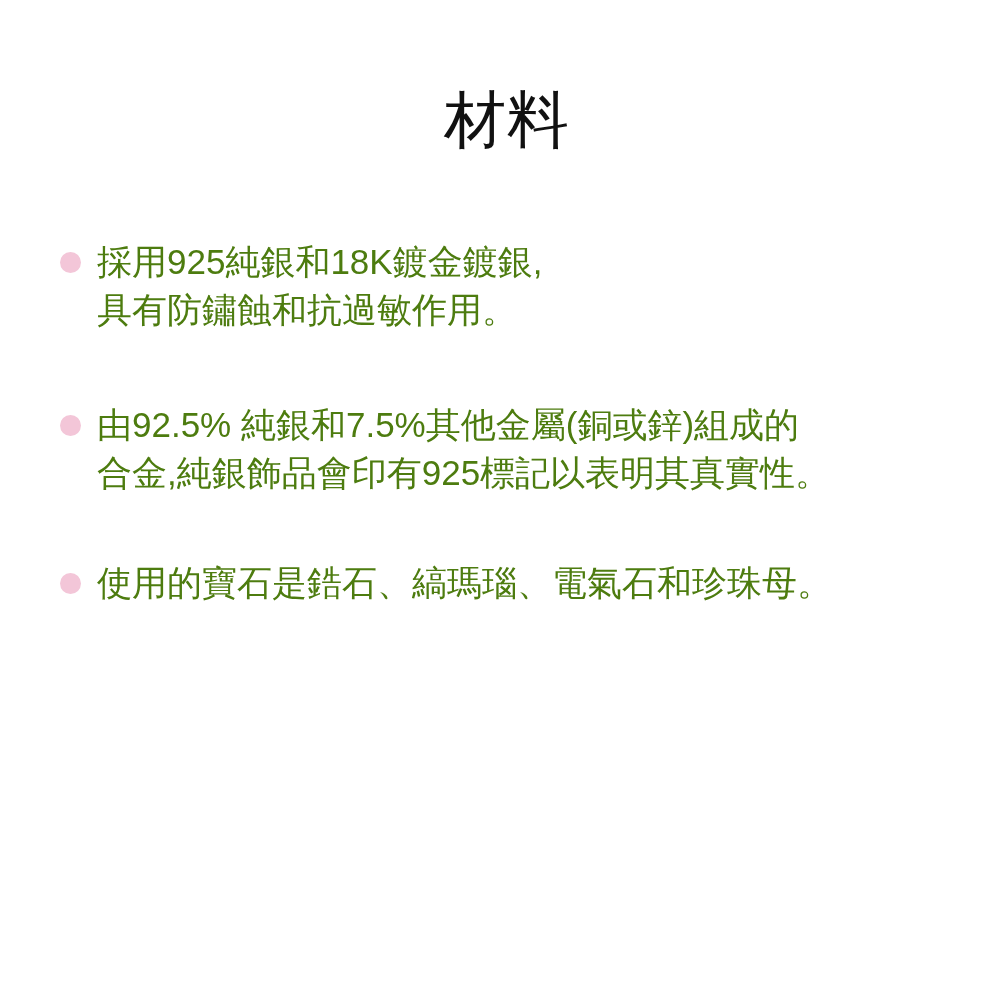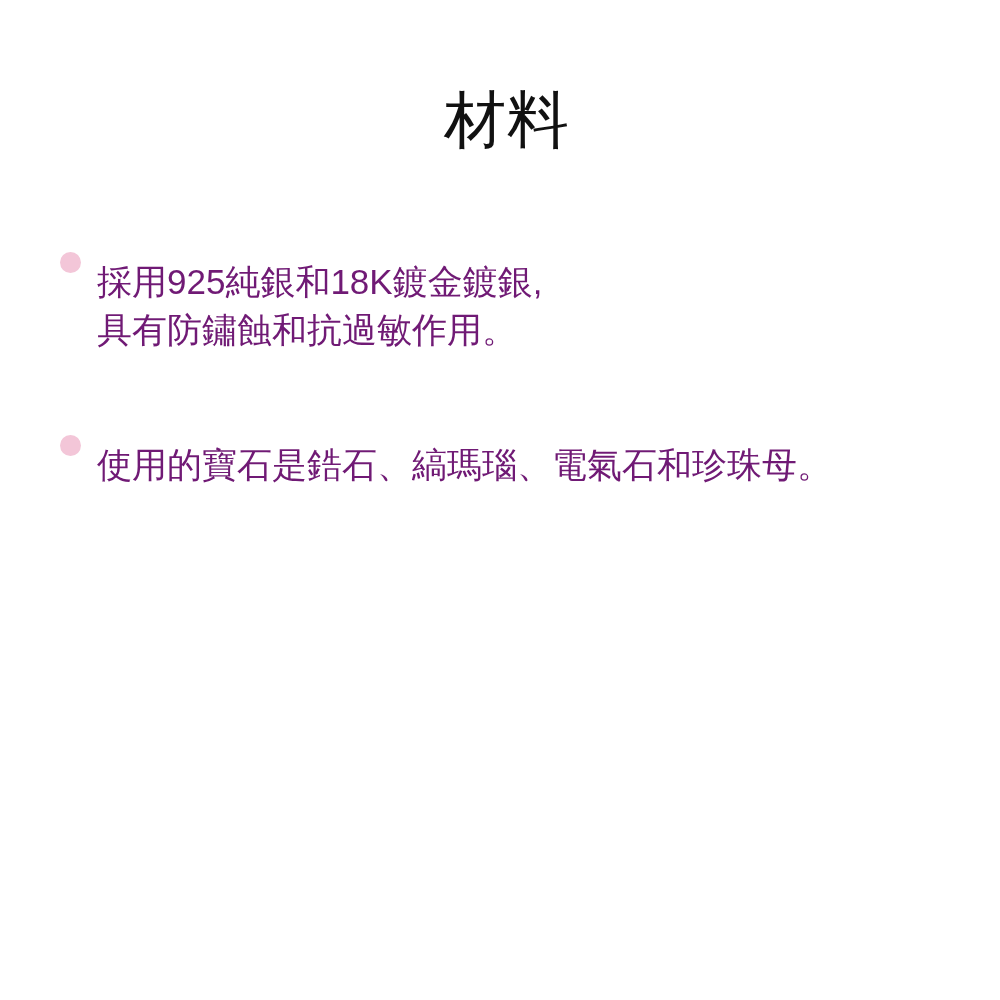--- a/index.html
+++ b/index.html
@@ -50,24 +50,23 @@
     height: 21px;
     border-radius: 50%;
     background: #f3c6d8;
     margin-top: 14px;
     margin-right: 16px;
   }
   .bullet-text {
     flex: 1 1 auto;
     font-size: 35px;
     line-height: 1.38;
-    color: #701a75;
+    color: #4d7c0f;
     white-space: pre-line;
     letter-spacing: 0px;
-    margin-top: 20px;
   }
   .bullet.b1 { margin-bottom: 66px; }
   .bullet.b2 { margin-bottom: 62px; }
   .bullet.b3 { margin-bottom: 58px; justify-content: center; }
   .bullet.b2 .bullet-text { font-size: 35px; }
   .bullet.b3 .bullet-text { font-size: 35px; }
   .bullet.b4 .bullet-text { font-size: 35px; }
 </style>
 </head>
 <body>
@@ -77,20 +76,25 @@
   <div class="title">材料</div>
 
   <div class="bullet-list">
 
     <div class="bullet b1">
       <span class="bullet-dot"></span>
       <span class="bullet-text">採用925純銀和18K鍍金鍍銀,
 具有防鏽蝕和抗過敏作用。</span>
     </div>
 
+    <div class="bullet b2">
+      <span class="bullet-dot"></span>
+      <span class="bullet-text">由92.5% 純銀和7.5%其他金屬(銅或鋅)組成的
+合金,純銀飾品會印有925標記以表明其真實性。</span>
+    </div>
 
     <div class="bullet b3">
       <span class="bullet-dot"></span>
       <span class="bullet-text">使用的寶石是鋯石、縞瑪瑙、電氣石和珍珠母。</span>
     </div>
 
 
   </div>
 </div>
 

